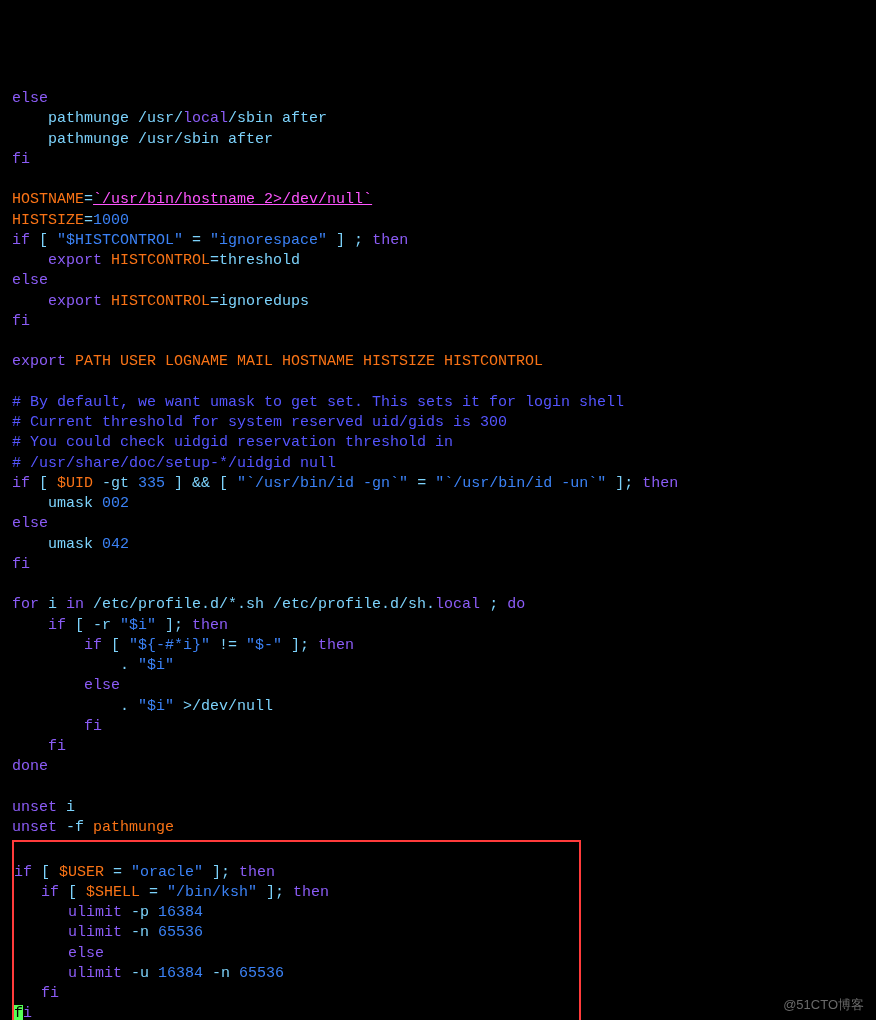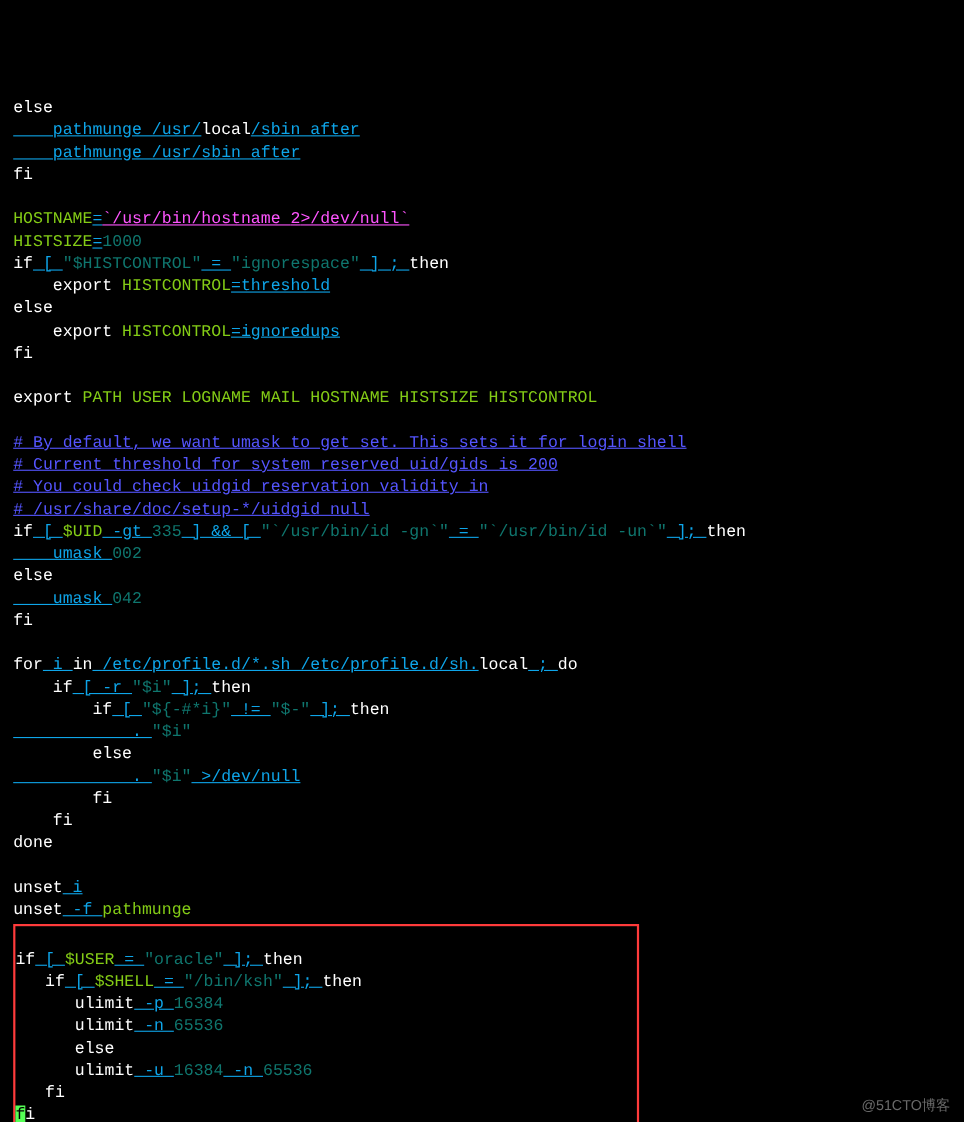--- a/index.html
+++ b/index.html
@@ -7,26 +7,26 @@
     padding: 8px 12px;
     background: #000;
     color: #ccc;
     font-family: "Courier New", Courier, monospace;
     font-size: 15px;
     line-height: 1.35;
     white-space: pre;
     width: 876px;
     box-sizing: border-box;
   }
-  .c-yellow { color: #ffffff; }
-  .c-cyan   { color: #84cc16; }
-  .c-red    { color: #0f766e; }
-  .c-blue   { color: #5555ff; text-decoration: underline; }
+  .c-yellow { color: #8b5cf6; }
+  .c-cyan   { color: #f97316; }
+  .c-red    { color: #3b82f6; }
+  .c-blue   { color: #5555ff; }
   .c-mag    { color: #ff55ff; text-decoration: underline; }
-  .c-white  { color: #0ea5e9; text-decoration: underline; }
+  .c-white  { color: #7dd3fc; }
   .redbox {
     border: 2px solid #ff3b3b;
     margin-top: 2px;
     padding: 0 0 0 0;
     display: inline-block;
     min-width: 565px;
   }
   .cursor {
     background: #55ff55;
     color: #000;
@@ -54,22 +54,22 @@
 <span class="c-cyan">HISTSIZE</span><span class="c-white">=</span><span class="c-red">1000</span>
 <span class="c-yellow">if</span><span class="c-white"> [ </span><span class="c-red">"$HISTCONTROL"</span><span class="c-white"> = </span><span class="c-red">"ignorespace"</span><span class="c-white"> ] ; </span><span class="c-yellow">then</span>
 <span class="c-yellow">    export</span><span class="c-cyan"> HISTCONTROL</span><span class="c-white">=threshold</span>
 <span class="c-yellow">else</span>
 <span class="c-yellow">    export</span><span class="c-cyan"> HISTCONTROL</span><span class="c-white">=ignoredups</span>
 <span class="c-yellow">fi</span>
 <span></span>
 <span class="c-yellow">export</span><span class="c-cyan"> PATH USER LOGNAME MAIL HOSTNAME HISTSIZE HISTCONTROL</span>
 <span></span>
 <span class="c-blue"># By default, we want umask to get set. This sets it for login shell</span>
-<span class="c-blue"># Current threshold for system reserved uid/gids is 200</span>
-<span class="c-blue"># You could check uidgid reservation validity in</span>
+<span class="c-blue"># Current threshold for system reserved uid/gids is 300</span>
+<span class="c-blue"># You could check uidgid reservation threshold in</span>
 <span class="c-blue"># /usr/share/doc/setup-*/uidgid null</span>
 <span class="c-yellow">if</span><span class="c-white"> [ </span><span class="c-cyan">$UID</span><span class="c-white"> -gt </span><span class="c-red">335</span><span class="c-white"> ] &amp;&amp; [ </span><span class="c-red">"`/usr/bin/id -gn`"</span><span class="c-white"> = </span><span class="c-red">"`/usr/bin/id -un`"</span><span class="c-white"> ]; </span><span class="c-yellow">then</span>
 <span class="c-white">    umask </span><span class="c-red">002</span>
 <span class="c-yellow">else</span>
 <span class="c-white">    umask </span><span class="c-red">042</span>
 <span class="c-yellow">fi</span>
 <span></span>
 <span class="c-yellow">for</span><span class="c-white"> i </span><span class="c-yellow">in</span><span class="c-white"> /etc/profile.d/*.sh /etc/profile.d/sh.</span><span class="c-yellow">local</span><span class="c-white"> ; </span><span class="c-yellow">do</span>
 <span class="c-yellow">    if</span><span class="c-white"> [ -r </span><span class="c-red">"$i"</span><span class="c-white"> ]; </span><span class="c-yellow">then</span>
 <span class="c-yellow">        if</span><span class="c-white"> [ </span><span class="c-red">"${-#*i}"</span><span class="c-white"> != </span><span class="c-red">"$-"</span><span class="c-white"> ]; </span><span class="c-yellow">then</span>

